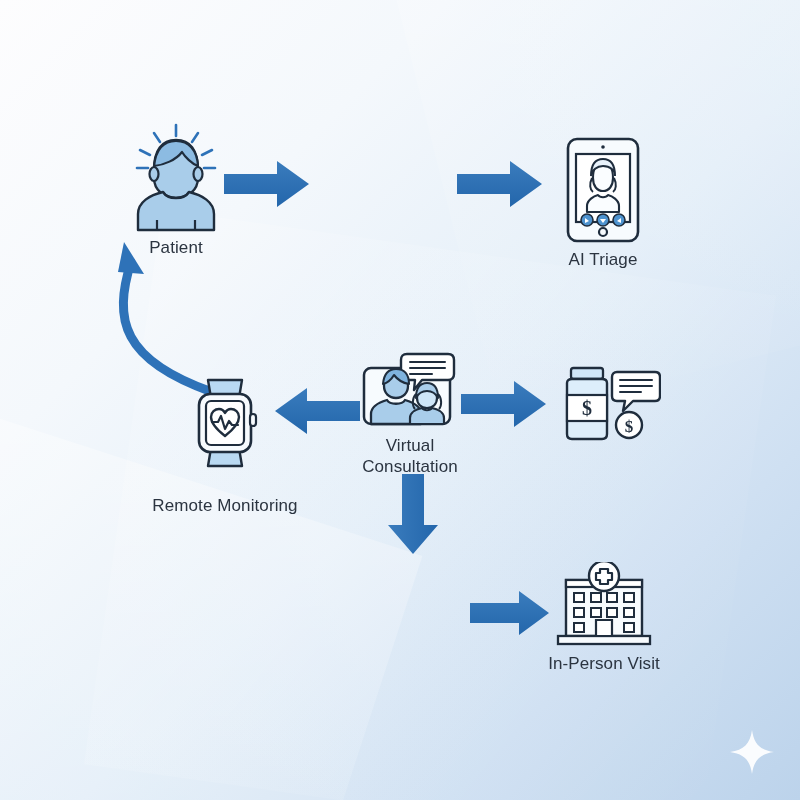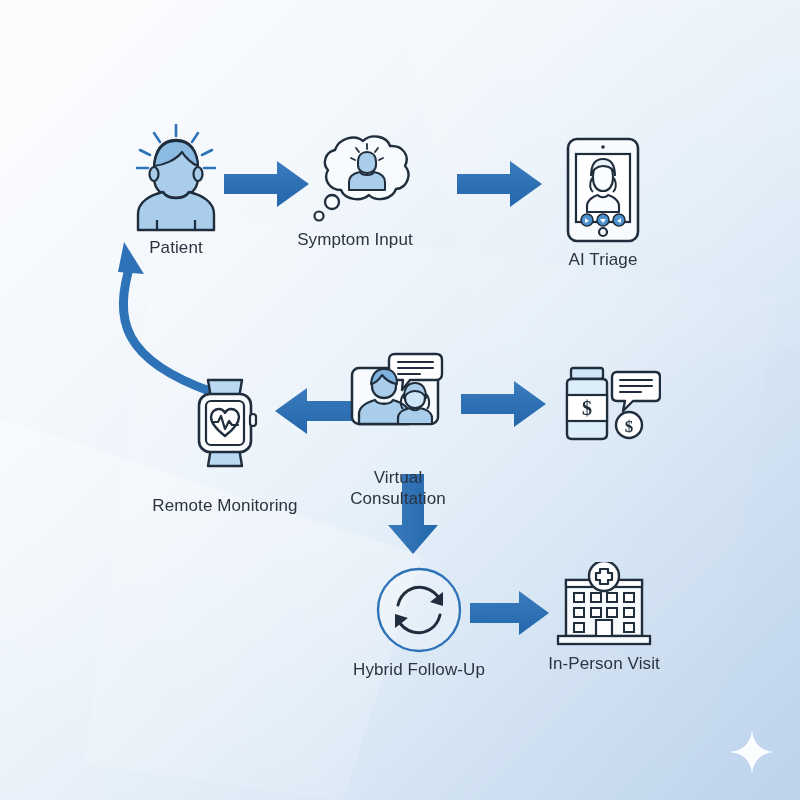--- a/index.html
+++ b/index.html
@@ -123,38 +123,20 @@
       <ellipse cx="24" cy="52" rx="4.5" ry="7" fill="#a9cdea" stroke="#1f2d3d" stroke-width="2.2"></ellipse>
       <ellipse cx="68" cy="52" rx="4.5" ry="7" fill="#a9cdea" stroke="#1f2d3d" stroke-width="2.2"></ellipse>
       <path d="M8,108 L8,92 C8,80 20,73 33,70 C38,78 54,78 59,70 C72,73 84,80 84,92 L84,108 Z" fill="#a9cdea" stroke="#1f2d3d" stroke-width="2.4" stroke-linejoin="round"></path>
       <path d="M33,70 C38,78 54,78 59,70" fill="none" stroke="#1f2d3d" stroke-width="2.2"></path>
       <line x1="27" y1="98" x2="27" y2="108" stroke="#1f2d3d" stroke-width="2.2"></line>
       <line x1="65" y1="98" x2="65" y2="108" stroke="#1f2d3d" stroke-width="2.2"></line>
     </svg>
     <div class="node-label">Patient</div>
   </div>
 
-  <div class="node" style="left:291px; top:132px; width:128px;">
-    <svg class="node-icon" width="128" height="92" viewBox="0 0 128 92">
-      <path d="M44,18 C48,6 64,2 72,9 C80,1 96,4 99,14 C112,13 119,24 114,34 C121,41 117,56 105,57
-               C101,68 85,70 78,63 C70,70 54,68 50,58 C38,58 32,47 37,38 C31,32 34,20 44,18 Z" fill="#f7fbfe" stroke="#1f2d3d" stroke-width="2.4" stroke-linejoin="round"></path>
-      <circle cx="41" cy="70" r="7" fill="#f7fbfe" stroke="#1f2d3d" stroke-width="2.3"></circle>
-      <circle cx="28" cy="84" r="4.5" fill="#f7fbfe" stroke="#1f2d3d" stroke-width="2.2"></circle>
-      <g stroke="#1f2d3d" stroke-width="1.8" stroke-linecap="round">
-        <line x1="76" y1="12" x2="76" y2="17"></line>
-        <line x1="65" y1="16" x2="68" y2="20"></line>
-        <line x1="87" y1="16" x2="84" y2="20"></line>
-        <line x1="60" y1="26" x2="64" y2="28"></line>
-        <line x1="92" y1="26" x2="88" y2="28"></line>
-      </g>
-      <path d="M67,30 C67,23 71,20 76,20 C81,20 85,23 85,30 L85,33 C85,38 81,41 76,41 C71,41 67,38 67,33 Z" fill="#a9cdea" stroke="#1f2d3d" stroke-width="2"></path>
-      <path d="M58,58 L58,50 C58,44 64,41 69,40 C71,44 81,44 83,40 C88,41 94,44 94,50 L94,58 Z" fill="#a9cdea" stroke="#1f2d3d" stroke-width="2" stroke-linejoin="round"></path>
-    </svg>
-    <div class="node-label">Symptom Input</div>
-  </div>
 
   <div class="node" style="left:534px; top:136px; width:82px;margin-left:28px;">
     <svg class="node-icon" width="82" height="108" viewBox="0 0 82 108">
       <rect x="6" y="3" width="70" height="102" rx="9" fill="#f7fbfe" stroke="#1f2d3d" stroke-width="2.6"></rect>
       <circle cx="41" cy="11" r="1.8" fill="#1f2d3d"></circle>
       <circle cx="41" cy="96" r="4" fill="none" stroke="#1f2d3d" stroke-width="2.2"></circle>
       <rect x="14" y="18" width="54" height="68" fill="#ffffff" stroke="#1f2d3d" stroke-width="2.2"></rect>
       <path d="M31,42 C31,32 35,27 41,27 C47,27 51,32 51,42 C51,50 47,55 41,55 C35,55 31,50 31,42 Z" fill="#fafdff" stroke="#1f2d3d" stroke-width="2.1"></path>
       <path d="M29,40 C29,28 34,23 41,23 C48,23 53,28 53,40 C53,34 48,30 41,30 C35,30 30,34 29,40 Z" fill="#e8f2fb" stroke="#1f2d3d" stroke-width="2"></path>
       <path d="M30,42 C27,48 28,54 31,56" fill="none" stroke="#1f2d3d" stroke-width="2"></path>
@@ -177,21 +159,21 @@
       <rect x="13" y="20" width="52" height="58" rx="11" fill="#f7fbfe" stroke="#1f2d3d" stroke-width="2.6"></rect>
       <rect x="20" y="27" width="38" height="44" rx="5" fill="#ffffff" stroke="#1f2d3d" stroke-width="2.2"></rect>
       <rect x="64" y="40" width="6" height="12" rx="3" fill="#f7fbfe" stroke="#1f2d3d" stroke-width="2.2"></rect>
       <path d="M39,62 C30,55 25,49 25,43 C25,38 29,35 33,35 C36,35 38,37 39,39 C40,37 42,35 45,35
                C49,35 53,38 53,43 C53,49 48,55 39,62 Z" fill="none" stroke="#1f2d3d" stroke-width="2.4" stroke-linejoin="round"></path>
       <path d="M26,48 L32,48 L35,42 L39,55 L43,47 L46,51 L52,51" fill="none" stroke="#1f2d3d" stroke-width="2.2" stroke-linecap="round" stroke-linejoin="round"></path>
     </svg>
     <div class="node-label" style="margin-top:24px;">Remote Monitoring</div>
   </div>
 
-  <div class="node" style="left:336px; top:352px; width:124px;gap:32px;">
+  <div class="node" style="left:348px; top:352px; width:124px;">
     <svg class="node-icon" width="100" height="78" viewBox="0 0 100 78">
       <rect x="4" y="16" width="86" height="56" rx="7" fill="#f7fbfe" stroke="#1f2d3d" stroke-width="2.5"></rect>
       <path d="M47,2 L88,2 C92,2 94,4 94,8 L94,22 C94,26 92,28 88,28 L62,28 L54,38 L55,28 L47,28
                C43,28 41,26 41,22 L41,8 C41,4 43,2 47,2 Z" fill="#ffffff" stroke="#1f2d3d" stroke-width="2.4" stroke-linejoin="round"></path>
       <g stroke="#1f2d3d" stroke-width="2" stroke-linecap="round">
         <line x1="50" y1="10" x2="85" y2="10"></line>
         <line x1="50" y1="16" x2="85" y2="16"></line>
         <line x1="50" y1="22" x2="72" y2="22"></line>
       </g>
       <path d="M24,34 C24,24 29,19 36,19 C43,19 48,24 48,34 C48,41 43,46 36,46 C29,46 24,41 24,34 Z" fill="#a9cdea" stroke="#1f2d3d" stroke-width="2.3"></path>
@@ -219,30 +201,20 @@
       <g stroke="#1f2d3d" stroke-width="2" stroke-linecap="round">
         <line x1="71" y1="14" x2="103" y2="14"></line>
         <line x1="71" y1="20" x2="103" y2="20"></line>
         <line x1="71" y1="26" x2="92" y2="26"></line>
       </g>
       <circle cx="80" cy="59" r="13" fill="#ffffff" stroke="#1f2d3d" stroke-width="2.4"></circle>
       <text x="80" y="66" font-family="'Liberation Serif', serif" font-size="17" font-weight="bold" fill="#1f2d3d" text-anchor="middle">$</text>
     </svg>
   </div>
 
-  <div class="node" style="left:340px; top:566px; width:158px;">
-    <svg class="node-icon" width="88" height="88" viewBox="0 0 88 88">
-      <circle cx="44" cy="44" r="41" fill="rgba(255,255,255,0.25)" stroke="#2e72b8" stroke-width="2.4"></circle>
-      <path d="M23,39 C26,26 38,19 50,22 C57,24 62,28 65,34" fill="none" stroke="#1f2d3d" stroke-width="3" stroke-linecap="round"></path>
-      <path d="M68,26 L68,40 L55,36 Z" fill="#1f2d3d"></path>
-      <path d="M65,49 C62,62 50,69 38,66 C31,64 26,60 23,54" fill="none" stroke="#1f2d3d" stroke-width="3" stroke-linecap="round"></path>
-      <path d="M20,62 L20,48 L33,52 Z" fill="#1f2d3d"></path>
-    </svg>
-    <div class="node-label">Hybrid Follow-Up</div>
-  </div>
 
   <div class="node" style="left:540px; top:562px; width:128px;">
     <svg class="node-icon" width="112" height="86" viewBox="0 0 112 86">
       <rect x="18" y="18" width="76" height="56" fill="#f7fbfe" stroke="#1f2d3d" stroke-width="2.4"></rect>
       <rect x="18" y="18" width="76" height="7" fill="#ffffff" stroke="#1f2d3d" stroke-width="2.2"></rect>
       <rect x="10" y="74" width="92" height="8" fill="#f7fbfe" stroke="#1f2d3d" stroke-width="2.3"></rect>
       <circle cx="56" cy="14" r="15" fill="#ffffff" stroke="#1f2d3d" stroke-width="2.4"></circle>
       <path d="M52,7 L60,7 L60,11 L64,11 L64,18 L60,18 L60,22 L52,22 L52,18 L48,18 L48,11 L52,11 Z" fill="#ffffff" stroke="#1f2d3d" stroke-width="2.2" stroke-linejoin="round"></path>
       <g fill="#ffffff" stroke="#1f2d3d" stroke-width="2">
         <rect x="26" y="31" width="10" height="9"></rect>

